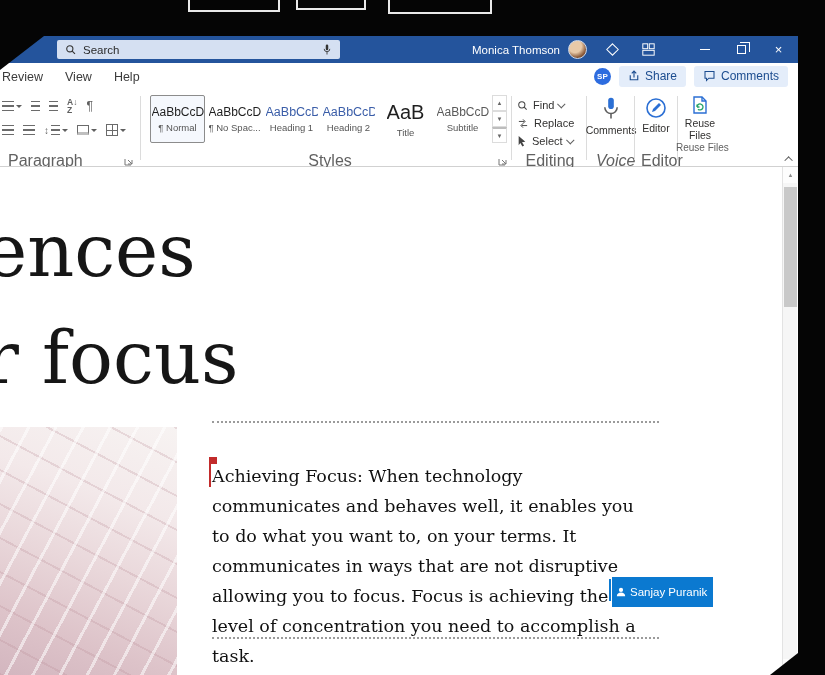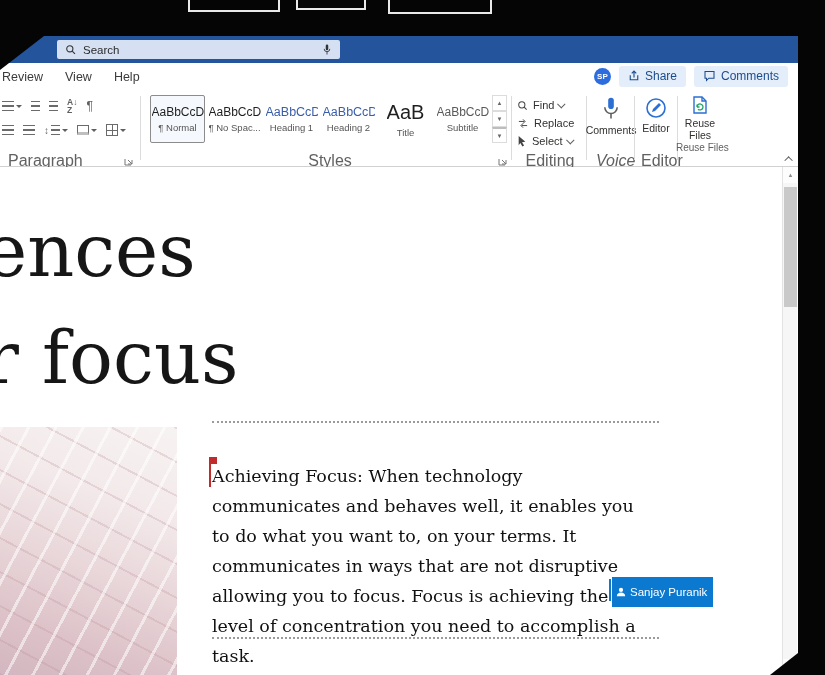--- a/index.html
+++ b/index.html
@@ -116,20 +116,45 @@
         <svg width="11" height="11" viewBox="0 0 16 16">
             <circle cx="7" cy="7" r="4.5" fill="none" stroke="#333" stroke-width="1.6"></circle>
             <line x1="10.5" y1="10.5" x2="14.5" y2="14.5" stroke="#333" stroke-width="1.6"></line>
           </svg>
         <span class="ph">Search</span>
         <svg width="10" height="13" viewBox="0 0 16 20">
             <rect x="6" y="2" width="4" height="9" rx="2" fill="#333"></rect>
             <path d="M3.5 9a4.5 4.5 0 0 0 9 0" fill="none" stroke="#333" stroke-width="1.4"></path>
             <line x1="8" y1="14" x2="8" y2="18" stroke="#333" stroke-width="1.4"></line>
           </svg>
+      </div>
+      <div class="tb-right">
+        <span class="tb-user">Monica Thomson</span>
+        <span class="avatar"></span>
+        <span class="tb-ico">
+          <svg width="13" height="13" viewBox="0 0 16 16">
+              <polygon points="8,1 15,8 8,15 1,8" fill="none" stroke="#fff" stroke-width="1.3"></polygon>
+            </svg>
+        </span>
+        <span class="tb-ico">
+          <svg width="13" height="13" viewBox="0 0 16 16">
+              <rect x="1" y="1" width="6" height="6" fill="none" stroke="#fff" stroke-width="1.2"></rect>
+              <rect x="9" y="1" width="6" height="6" fill="none" stroke="#fff" stroke-width="1.2"></rect>
+              <rect x="1" y="9" width="14" height="6" fill="none" stroke="#fff" stroke-width="1.2"></rect>
+            </svg>
+        </span>
+        <span class="winctl">
+            <span class="min-bar"></span>
+          </span>
+        <span class="winctl">
+            <span class="restore-box"></span>
+          </span>
+        <span class="winctl">
+            <span class="close-x">×</span>
+          </span>
       </div>
     </div>
 
     <div class="menubar">
       <div class="tabs">
         <span class="tab">Review</span>
         <span class="tab">View</span>
         <span class="tab">Help</span>
       </div>
       <div class="mb-right">

